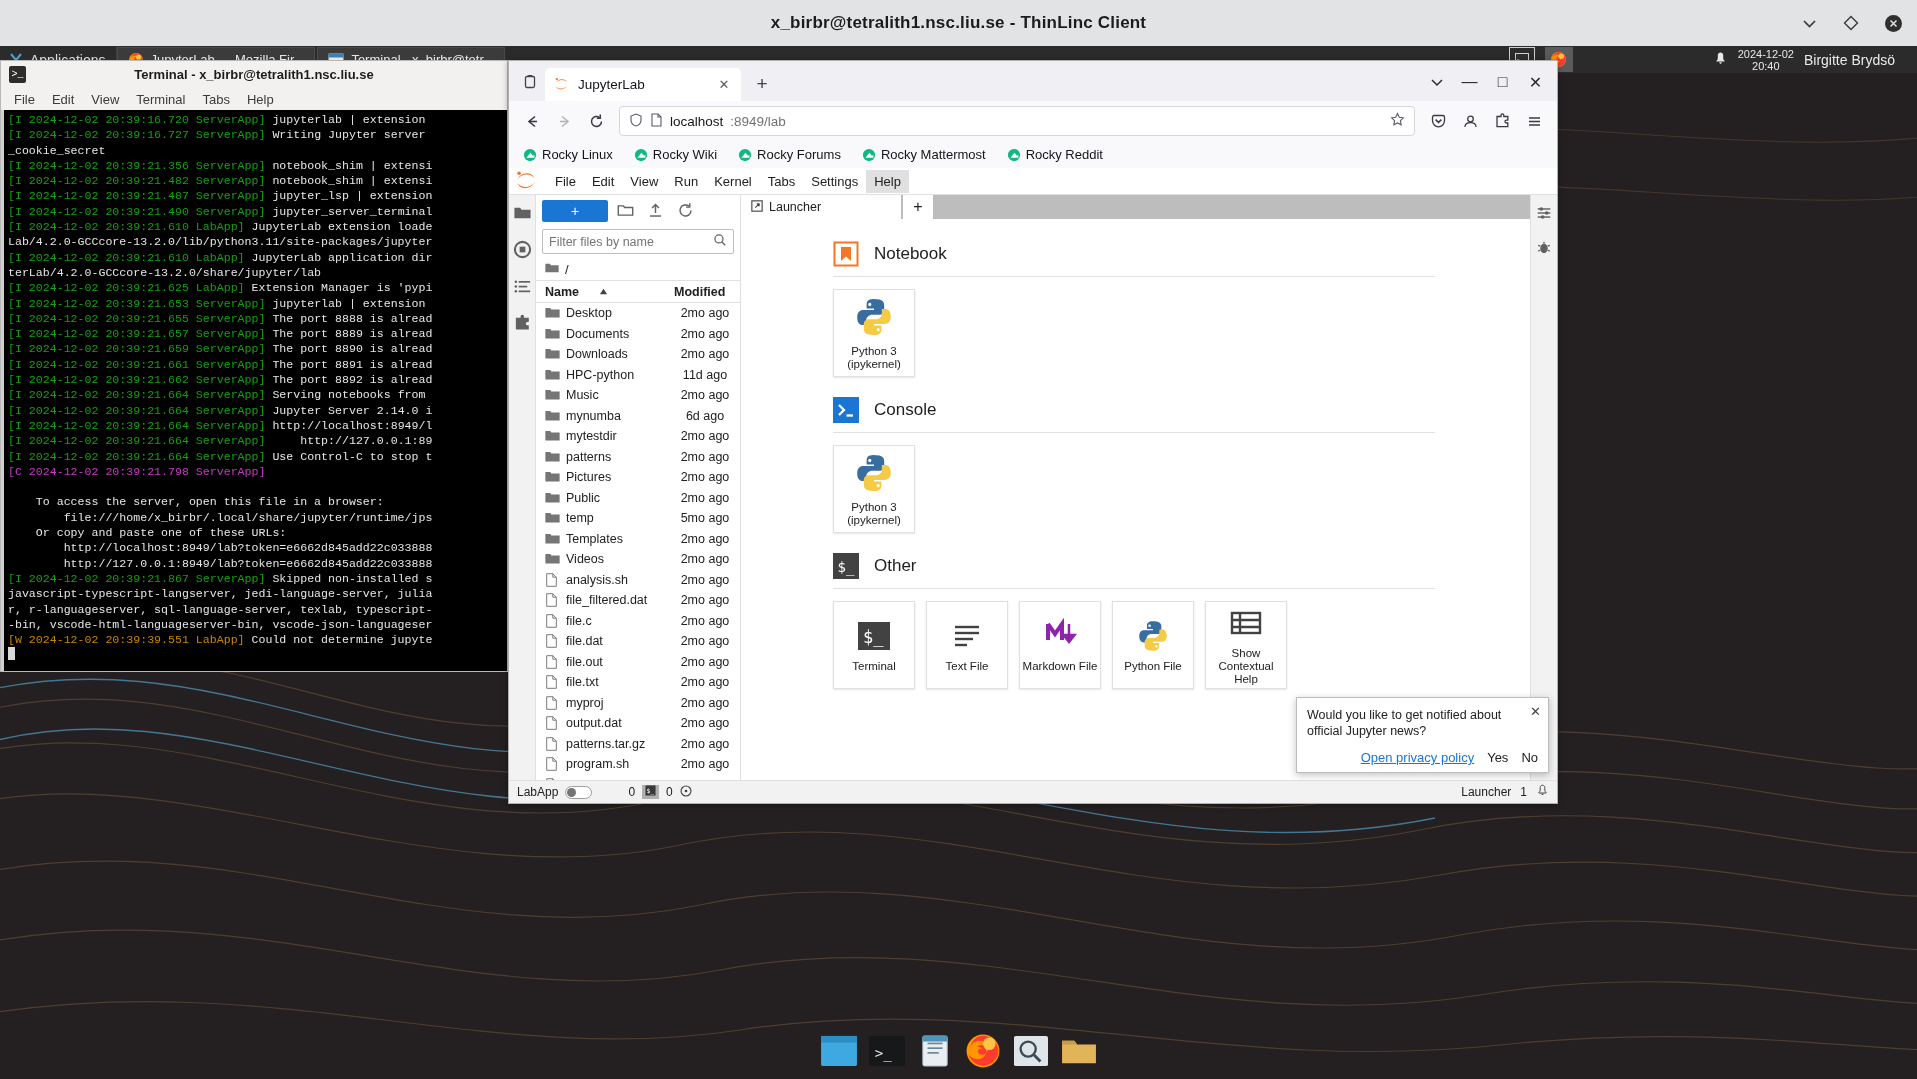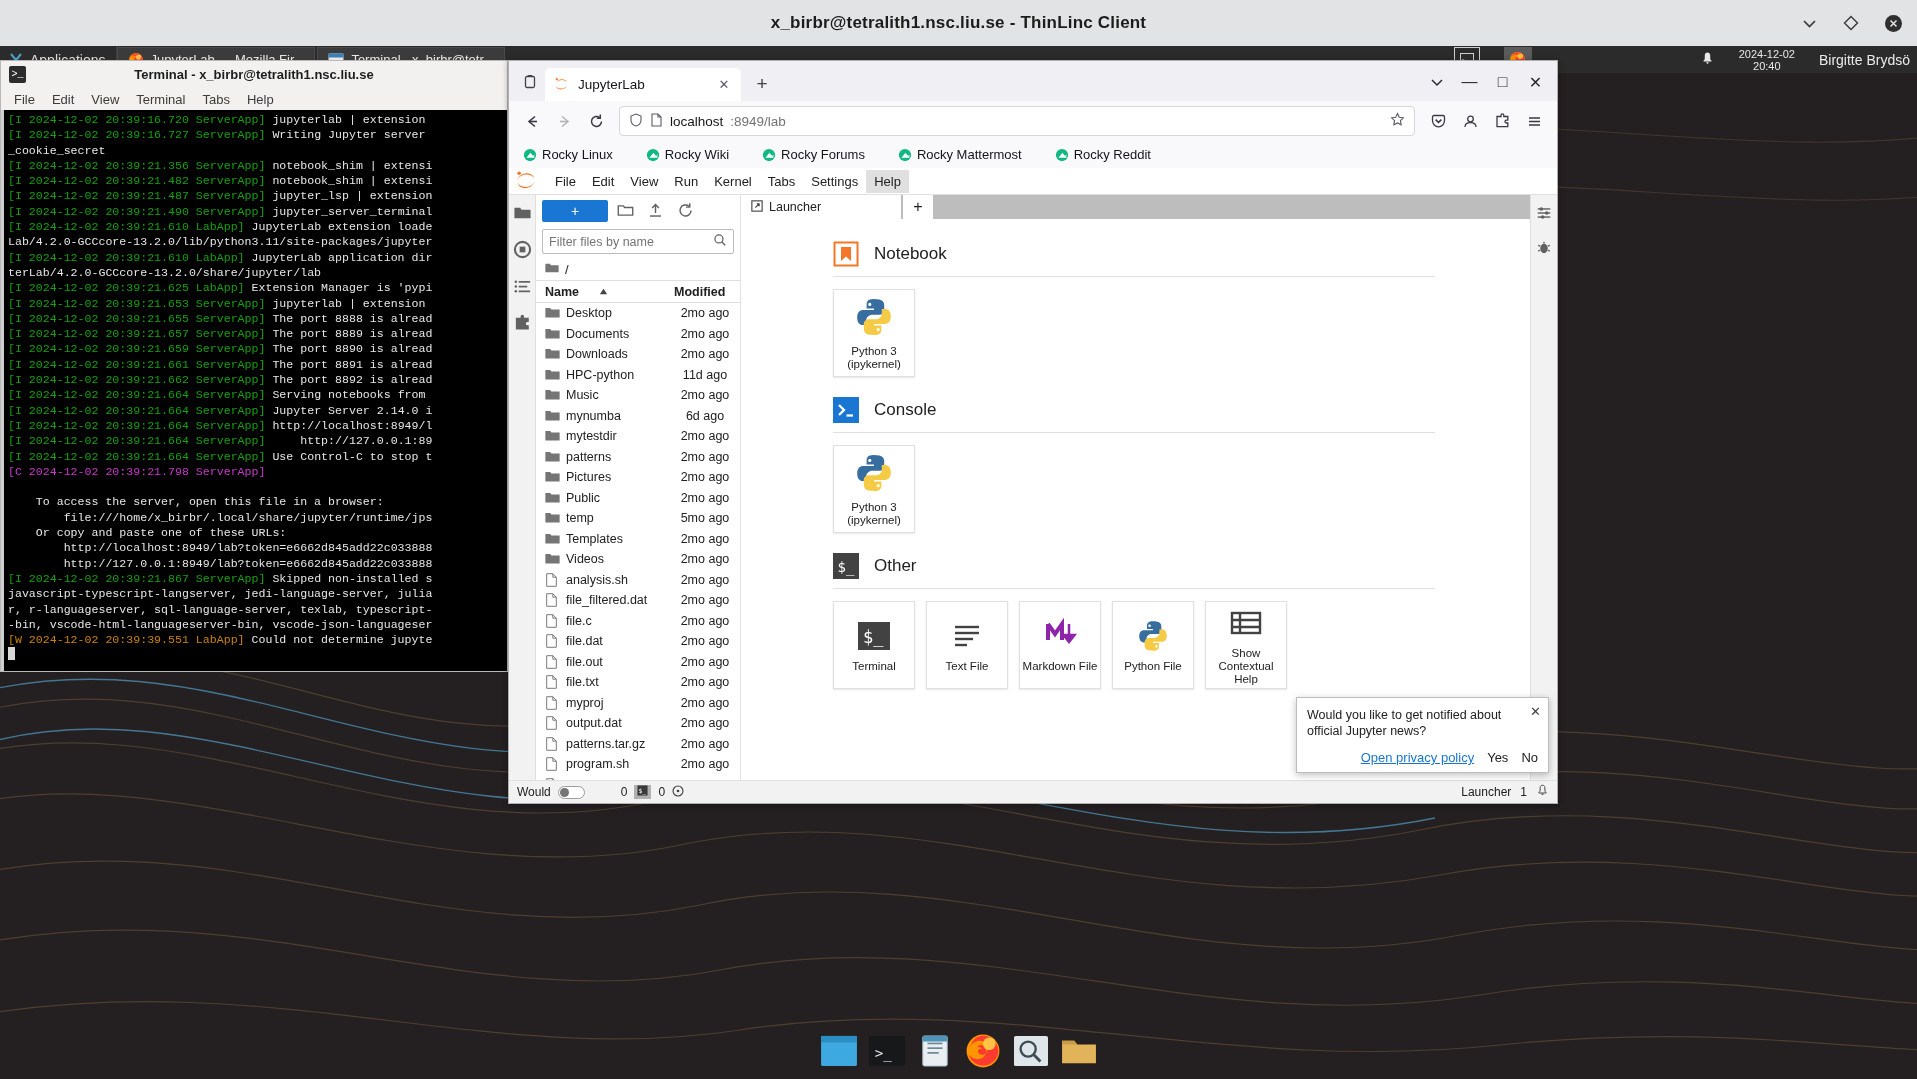--- a/index.html
+++ b/index.html
@@ -40,21 +40,21 @@
   .app-menu { display: flex; align-items: center; gap: 6px; padding: 0 10px 0 8px; height: 27px; }
   .app-menu-icon { width: 16px; height: 16px; }
   .taskbtn {
     display: flex; align-items: center; gap: 7px;
     height: 25px; padding: 0 10px; margin-right: 2px;
     background: #3b3b3b; border: 1px solid #4a4a4a;
     font-size: 13px; color: #e6e6e6; max-width: 215px;
     white-space: nowrap; overflow: hidden;
   }
   .taskbtn .ticon { width: 16px; height: 16px; flex: none; }
-  .panel-right { position: absolute; right: 0; top: 0; height: 27px; display: flex; align-items: center; gap: 24px; padding-right: 3px; }
+  .panel-right { position: absolute; right: 0; top: 0; height: 27px; display: flex; align-items: center; gap: 10px; padding-right: 18px; }
   .clock { font-size: 11px; line-height: 12px; text-align: center; color: #e8e8e8; }
   .username { font-size: 14px; color: #eaeaea; padding-right: 4px; }
   .panel-sep { width: 1px; height: 27px; background: #3d3d3d; }
   .win-tray-slot { width: 26px; height: 25px; border: 1px solid #cfcfcf; display: flex; align-items: center; justify-content: center; }
   .win-tray-slot2 { width: 28px; height: 25px; background: #5b5b5b; display: flex; align-items: center; justify-content: center; }
 
   
   .term-win {
     position: absolute; left: 0; top: 60px; width: 508px; height: 612px;
     background: #f2f1f0; border: 1px solid #b8b8b8;
@@ -110,21 +110,21 @@
   .nav-ico.dis { color: #b4b4bb; }
   .urlbar {
     flex: 1; height: 30px; margin: 0 6px; background: #ffffff;
     border: 1px solid #d7d7db; border-radius: 4px;
     display: flex; align-items: center; gap: 7px; padding: 0 9px;
     font-size: 13.5px; color: #15141a;
   }
   .urlbar .u-path { color: #737373; }
   .url-right { display: flex; align-items: center; gap: 8px; margin-left: auto; }
 
-  .ff-bookmarks { height: 27px; background: #f9f9fb; display: flex; align-items: center; gap: 21px; padding: 0 8px; font-size: 13px; color: #15141a; }
+  .ff-bookmarks { height: 27px; background: #f9f9fb; display: flex; align-items: center; gap: 9px; padding: 0 8px; font-size: 13px; color: #15141a; }
   .bm { display: flex; align-items: center; gap: 5px; padding: 3px 6px; border-radius: 3px; white-space: nowrap; }
   .bm .bm-ico { width: 14px; height: 14px; flex: none; }
 
   
   .jl { flex: 1; background: #fff; display: flex; flex-direction: column; position: relative; overflow: hidden; }
   .jl-menubar { height: 27px; background: #fff; border-bottom: 1px solid #e0e0e0; display: flex; align-items: center; gap: 0; padding-left: 6px; font-size: 13px; color: #212121; }
   .jl-logo { width: 22px; height: 22px; margin-right: 10px; flex: none; }
   .jl-menu-item { padding: 4px 8px; }
   .jl-menu-item.active { background: #e0e0e0; }
 
@@ -925,21 +925,21 @@
           <div class="rail-ico">
             <svg width="18" height="18" viewBox="0 0 20 20">
                 <ellipse cx="10" cy="10.5" rx="4.2" ry="5.2" fill="#616161"></ellipse>
                 <path d="M3.5 7 L5.8 8 M3.5 13.5 L5.8 12.5 M16.5 7 L14.2 8 M16.5 13.5 L14.2 12.5 M10 3 L10 5" stroke="#616161" stroke-width="1.5"></path>
               </svg>
           </div>
         </div>
       </div>
 
       <div class="jl-statusbar">
-        <span>Would</span>
+        <span>LabApp</span>
         <span class="toggle-pill"></span>
         <span style="width:22px"></span>
         <span>0</span>
         <span class="sb-sel">
           <svg width="11" height="11" viewBox="0 0 12 12">
               <rect x="0.5" y="0.5" width="11" height="11" fill="#3a3a3a"></rect>
               <text x="1.5" y="9" font-family="monospace" font-size="7" fill="#fff">$_</text>
             </svg>
         </span>
         <span>0</span>

